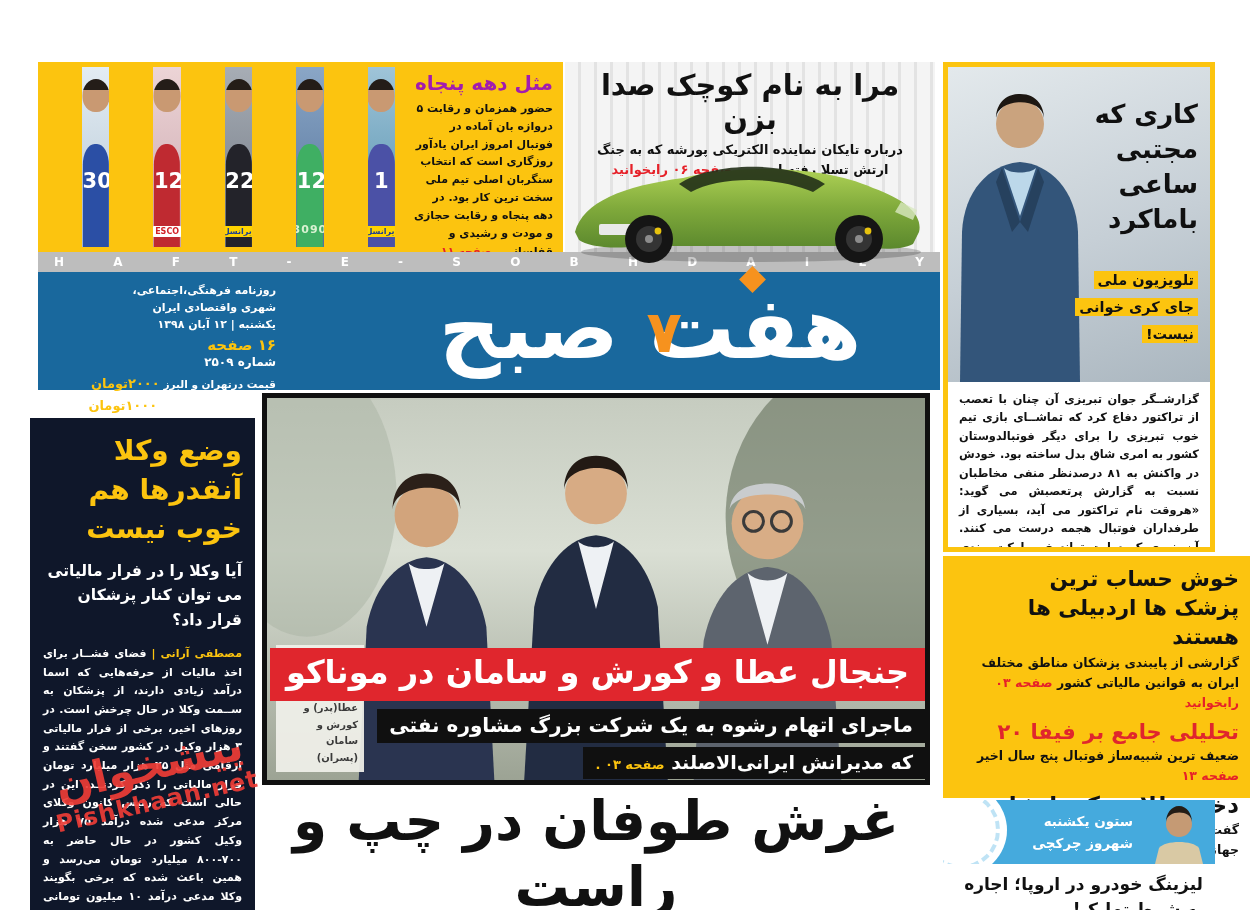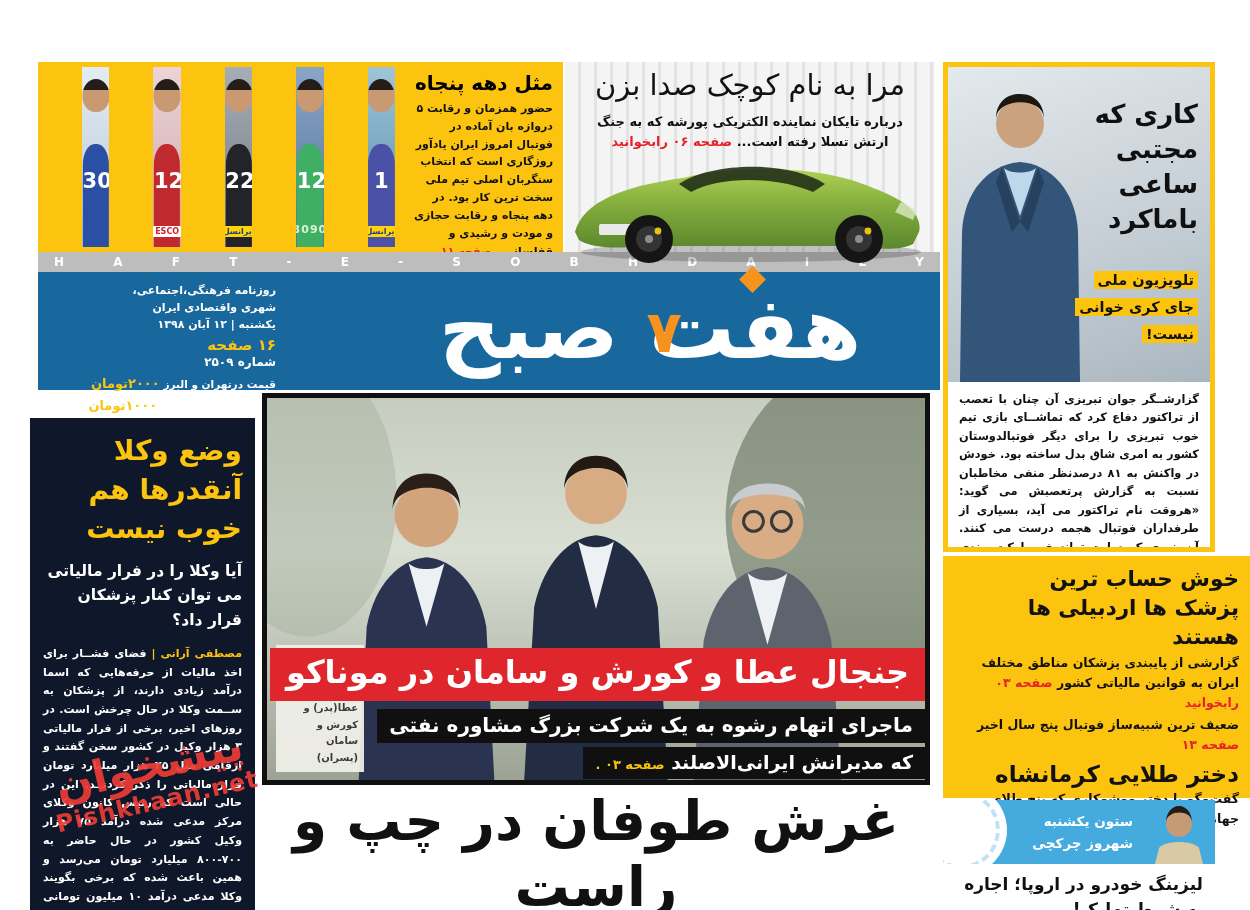--- a/index.html
+++ b/index.html
@@ -24,28 +24,28 @@
        font-size:21px;}
   .sponsor{position:absolute;bottom:10%;left:50%;transform:translateX(-50%);font-size:8px;
            font-weight:bold;padding:1px 6px;border-radius:7px;white-space:nowrap;}
   .sp-esco{background:#ffffff;color:#d22228;}
   .sp-irancell{background:#ffd400;color:#1b3f94;}
   .sp-3090{background:transparent;color:#d9f2d2;font-size:11px;letter-spacing:1px;}
 
   
   .fifties{position:absolute;left:400px;top:62px;width:163px;height:190px;background:#fcc40f;
            box-sizing:border-box;padding:9px 10px;}
-  .fifties h2{margin:0 0 5px;font-size:20px;font-weight:900;text-align:right;color:#000000;}
+  .fifties h2{margin:0 0 5px;font-size:20px;font-weight:900;text-align:right;color:#a21caf;}
   .fifties p{margin:0;font-size:11px;font-weight:700;line-height:1.62;text-align:right;color:#111;}
   .pageref{color:#e62129;font-weight:bold;}
 
   
   .car-box{position:absolute;left:565px;top:62px;width:370px;height:190px;
            background:repeating-linear-gradient(90deg,#f4f4f4 0 13px,#e3e3e3 13px 16px);}
-  .car-box h1{margin:6px 10px 10px;font-size:29px;font-weight:400;text-align:center;color:#111;}
+  .car-box h1{margin:6px 10px 4px;font-size:29px;font-weight:700;text-align:center;color:#111;}
   .car-sub{margin:3px 16px 0;font-size:13px;font-weight:700;text-align:center;line-height:1.55;color:#111;}
   .car-svg{position:absolute;left:-4px;bottom:-16px;width:380px;height:128px;z-index:6;}
 
   
   .latin-strip{position:absolute;left:38px;top:252px;width:902px;height:20px;background:#bdbdbd;
                color:#fff;font-size:12px;font-weight:bold;line-height:20px;padding:0 16px;
                box-sizing:border-box;direction:ltr;text-align:justify;text-align-last:justify;}
   .masthead{position:absolute;left:38px;top:272px;width:902px;height:118px;background:#19689d;}
   .mast-info{position:absolute;left:18px;top:10px;width:220px;text-align:right;color:#fff;}
   .mi-line{font-size:11px;font-weight:700;line-height:1.55;}
@@ -241,20 +241,21 @@
     </div>
     <div class="rt-par"><span>گزارشــگر جوان تبریزی آن چنان با تعصب از تراکتور دفاع کرد که تماشــای بازی تیم خوب تبریزی را برای دیگر فوتبالدوستان کشور به امری شاق بدل ساخته بود. خودش در واکنش به ۸۱ درصدنظر منفی مخاطبان نسبت به گزارش پرتعصبش می گوید: «هروقت نام تراکتور می آید، بسیاری از طرفداران فوتبال هجمه درست می کنند. آن خبری که سایت ترانسفر مارکت چندی قبل درباره تراکتور اعلام کرد و این تیم را پنجمین تیم پرتماشاگر دنیا دانست یک افتخار نه فقط برای مــردم آذربایجان که برای کل ایران اســت.» می بینید! تعصبش همچنان ادامه دارد. مطلب تحلیلی </span></div>
   </div>
 
   <div class="right-yellow">
     <h3 class="ry-h">
       <span style="display:block">خوش حساب ترین</span>
       <span style="display:block">پزشک ها اردبیلی ها هستند</span>
     </h3>
     <p class="ry-sub"><span>گزارشی از پایبندی پزشکان مناطق مختلف ایران به قوانین مالیاتی کشور </span><span class="pageref">صفحه ۰۳ رابخوانید</span></p>
+    <h3 class="fifa-h">تحلیلی جامع بر فیفا ۲۰</h3>
     <p class="ry-sub"><span>ضعیف ترین شبیه‌ساز فوتبال پنج سال اخیر </span><span class="pageref">صفحه ۱۳</span></p>
     <h3 class="gold-h">دختر طلایی کرمانشاه</h3>
     <p class="ry-sub"><span>گفت‌وگو با دختر ووشوکاری که پنج طلای جهانی را در کارنامه دارد </span><span class="pageref">صفحه ۱۵ را بخوانید</span></p>
   </div>
 
   <div class="column-box">
     <div class="col-band">
       <div class="col-clock"></div>
       <div class="col-label">
         <div>ستون یکشنبه</div>

